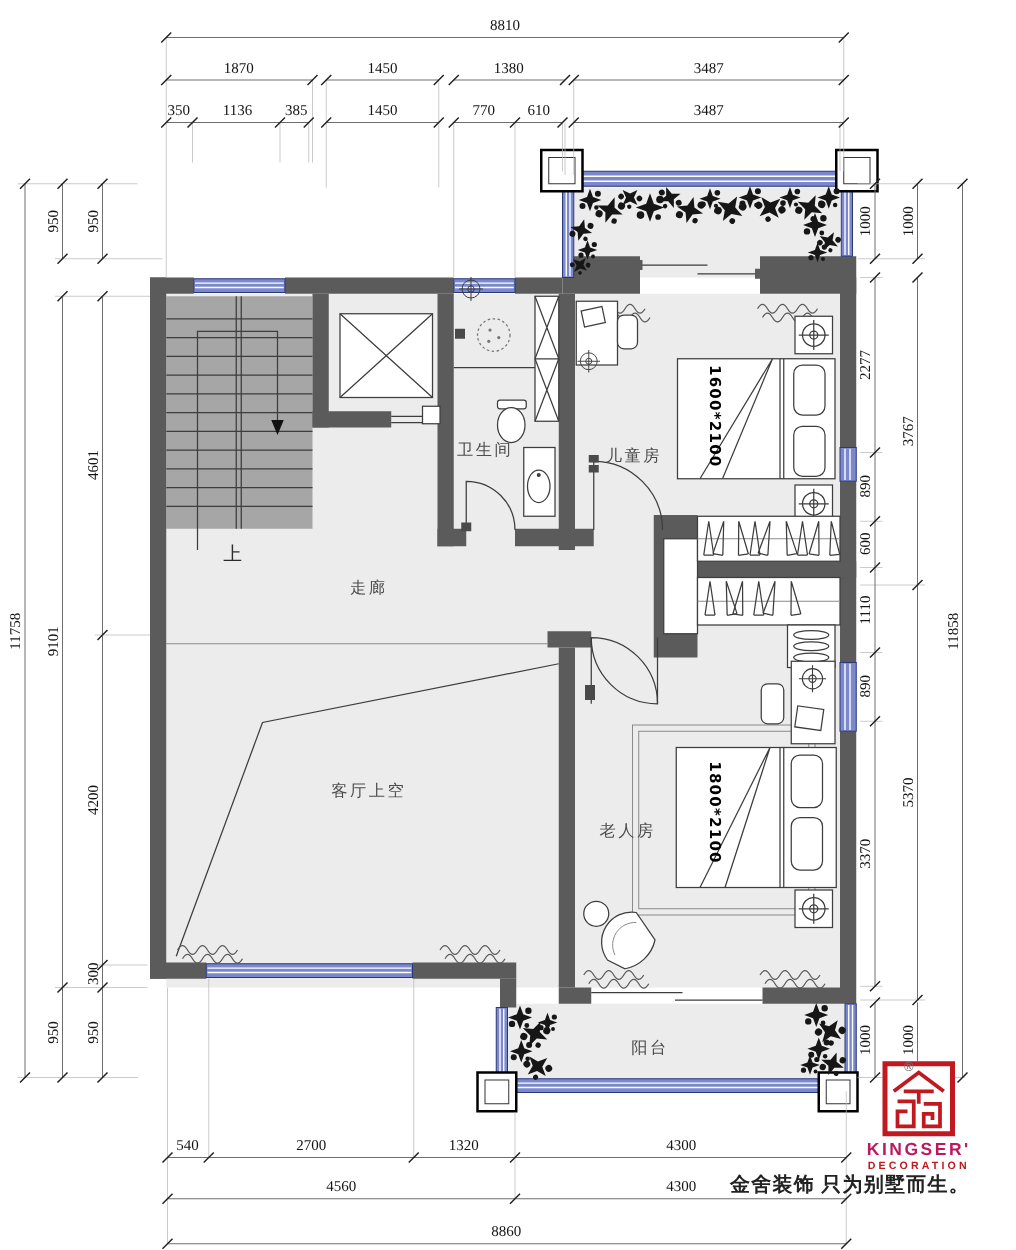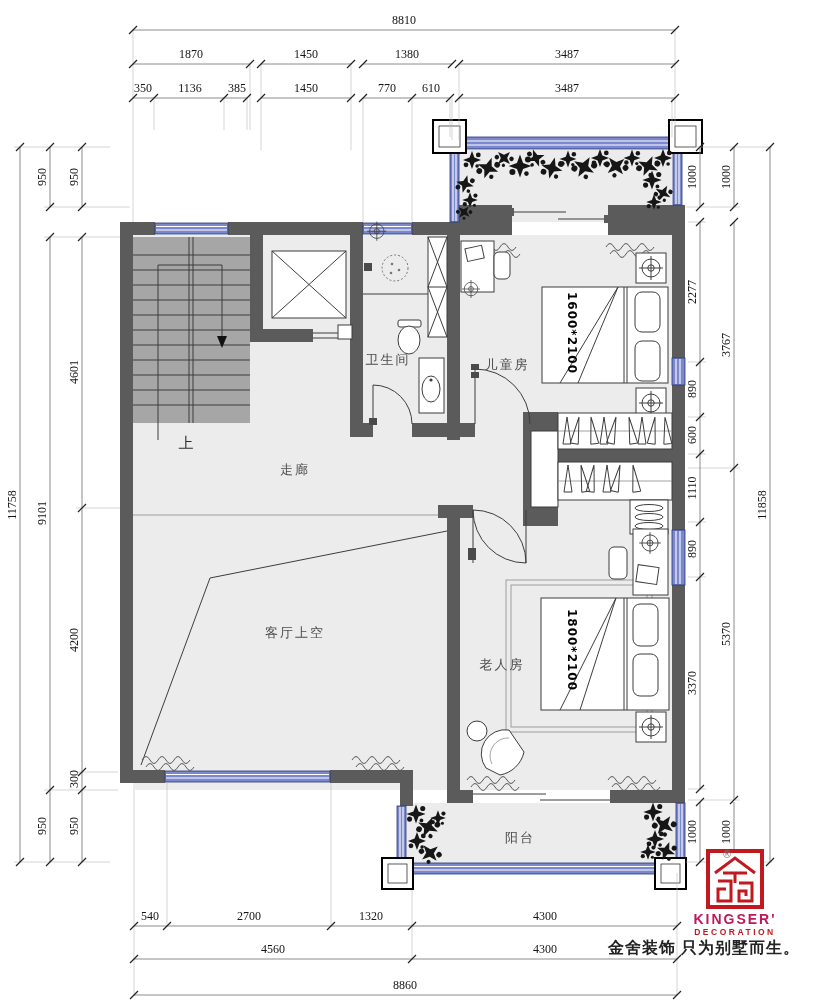--- a/index.html
+++ b/index.html
@@ -23,21 +23,21 @@
   .rm{font:13px "Liberation Serif",serif;fill:#4c4c4c;letter-spacing:2px;text-anchor:middle;}
   .up{font:15px "Liberation Serif",serif;fill:#2b2b2b;text-anchor:middle;}
   .bedlbl{font:700 12px "DejaVu Sans",sans-serif;fill:#000;letter-spacing:1px;text-anchor:middle;}
   .plant{fill:#161616;}
   
   #logo{position:absolute;left:662px;top:849px;width:146px;text-align:center;}
   #emblem{width:50px;height:52px;border:4px solid #c0191f;margin:0 auto;position:relative;background:#fff;}
   #reg{position:absolute;right:28px;top:-4px;font:10px "DejaVu Sans",sans-serif;color:#777;}
   #brand{color:#be185d;font:700 14px "Liberation Sans",sans-serif;letter-spacing:2px;margin-top:2px;}
   #division{color:#c0191f;font:700 8.5px "Liberation Sans",sans-serif;letter-spacing:2.5px;}
-  #tagline{position:absolute;left:596px;top:938px;width:216px;text-align:center;
+  #tagline{position:absolute;left:572px;top:938px;width:216px;text-align:center;
            font:700 16px "Liberation Serif",serif;color:#222;letter-spacing:1px;}
 </style>
 </head>
 <body>
 
 <div id="stage">
 <svg width="813" height="1000" viewBox="0 0 813 1000">
 
   <defs>
     <g id="plant">

